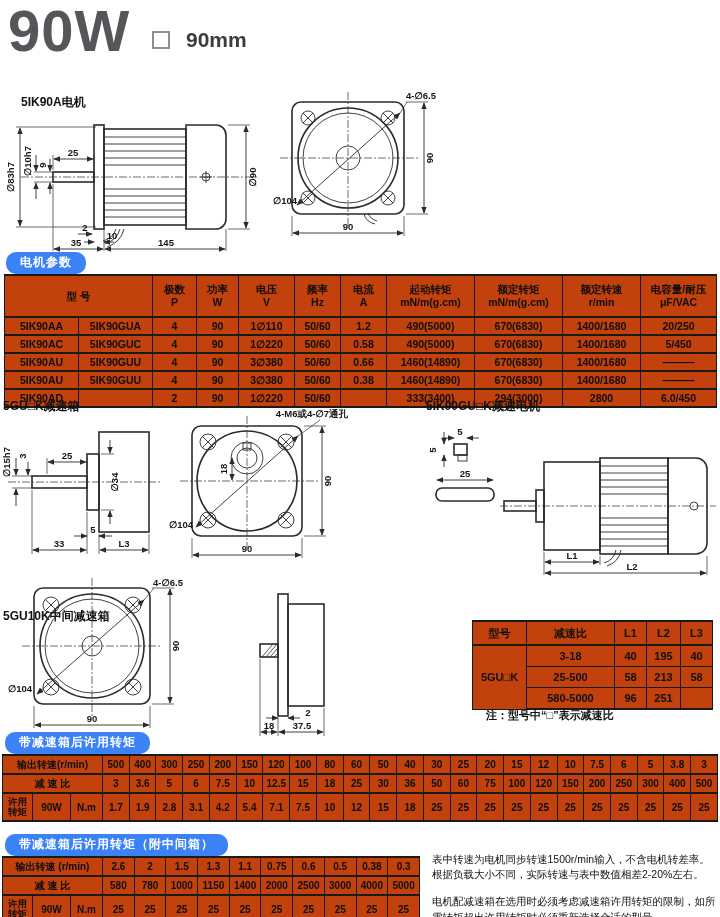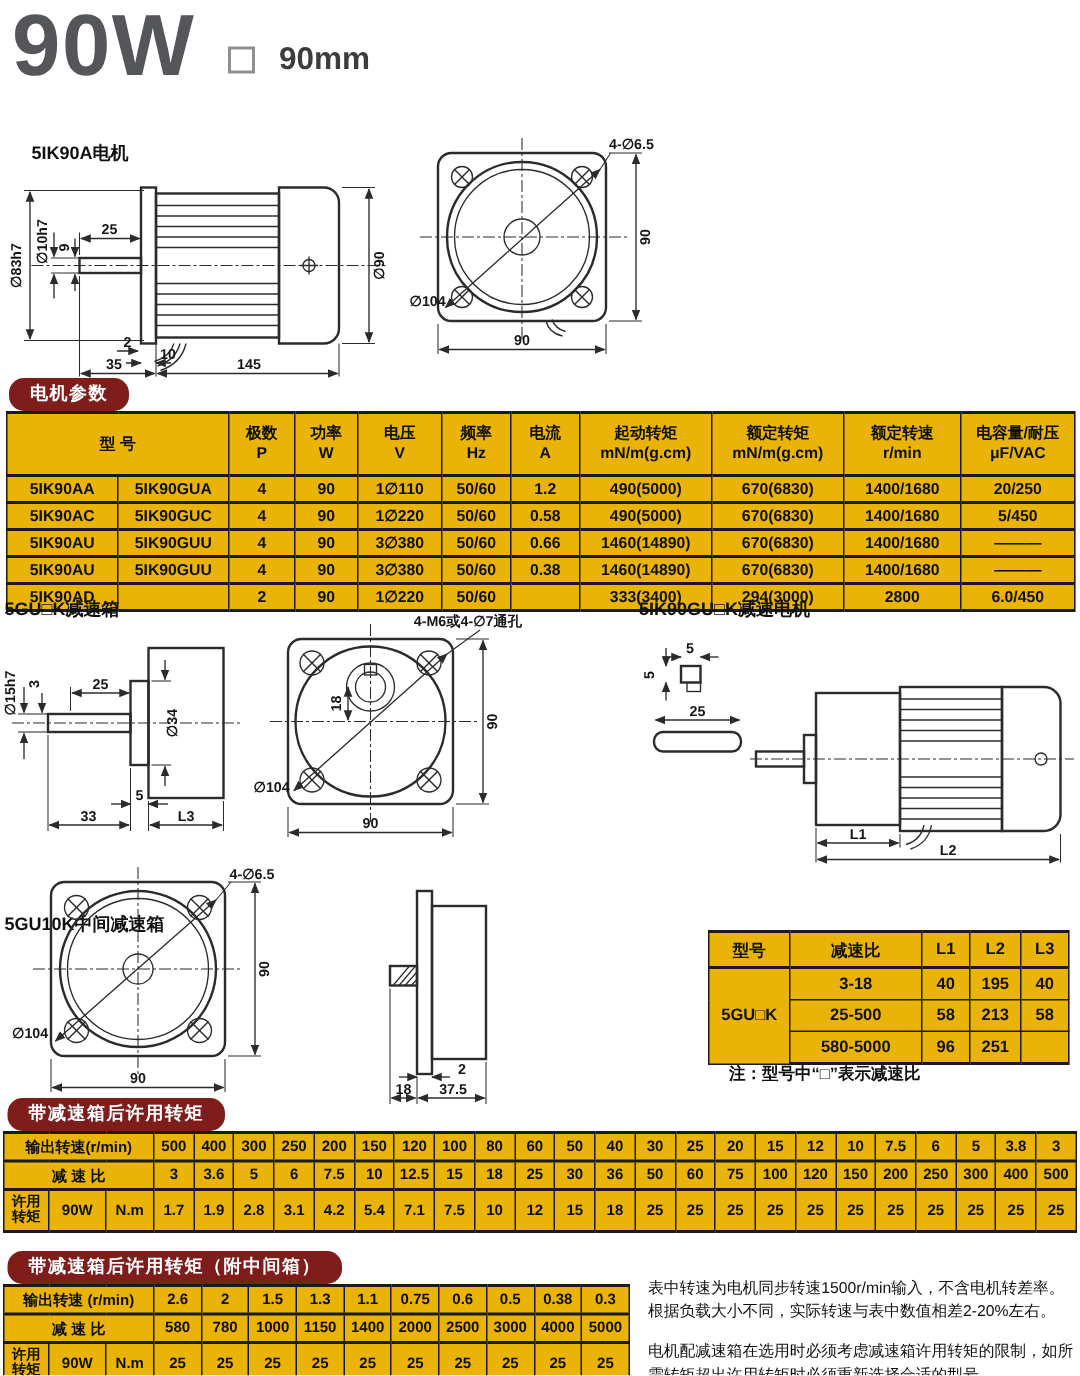--- a/index.html
+++ b/index.html
@@ -5,24 +5,24 @@
   html,body { margin:0; padding:0; background:#fff; }
   .page { position:relative; width:720px; height:917px; background:#fff;
           font-family:"Liberation Sans",sans-serif; overflow:hidden; color:#111; }
   .abs { position:absolute; }
 
   .big-title { font-size:58px; font-weight:bold; color:#55565a; letter-spacing:1px; line-height:1; }
   .frame-size { display:flex; align-items:center; gap:16px; font-size:21px; font-weight:bold; color:#3c3c3e; }
   .sq { width:14px; height:14px; border:2px solid #8f8f8f; display:inline-block; background:#fff; }
 
   .dlabel { font-size:12px; font-weight:bold; color:#101010; }
-  .badge { background:#7f1d1d; color:#fff; font-size:12px; font-weight:bold;
+  .badge { background:#3b82f6; color:#fff; font-size:12px; font-weight:bold;
            padding:2px 14px 3px; border-radius:10px; display:inline-block; letter-spacing:1px; }
 
-  table { border-collapse:collapse; background:#eab308; }
+  table { border-collapse:collapse; background:#c2410c; }
   td, th { padding:0; }
 
   .ptable { table-layout:fixed; width:712px; }
   .ptable th, .ptable td { border:1px solid #1a1a1a; border-top-width:2px; border-bottom-width:2px;
             text-align:center; font-weight:bold; color:#0e0e0e; line-height:1.2; }
   .ptable thead th { height:40px; font-size:10.5px; }
   .ptable thead th div:last-child { font-size:10.5px; }
   .ptable tbody td { height:16px; font-size:10.5px; }
 
   .gtable { table-layout:fixed; width:240px;padding-left:16px; }

